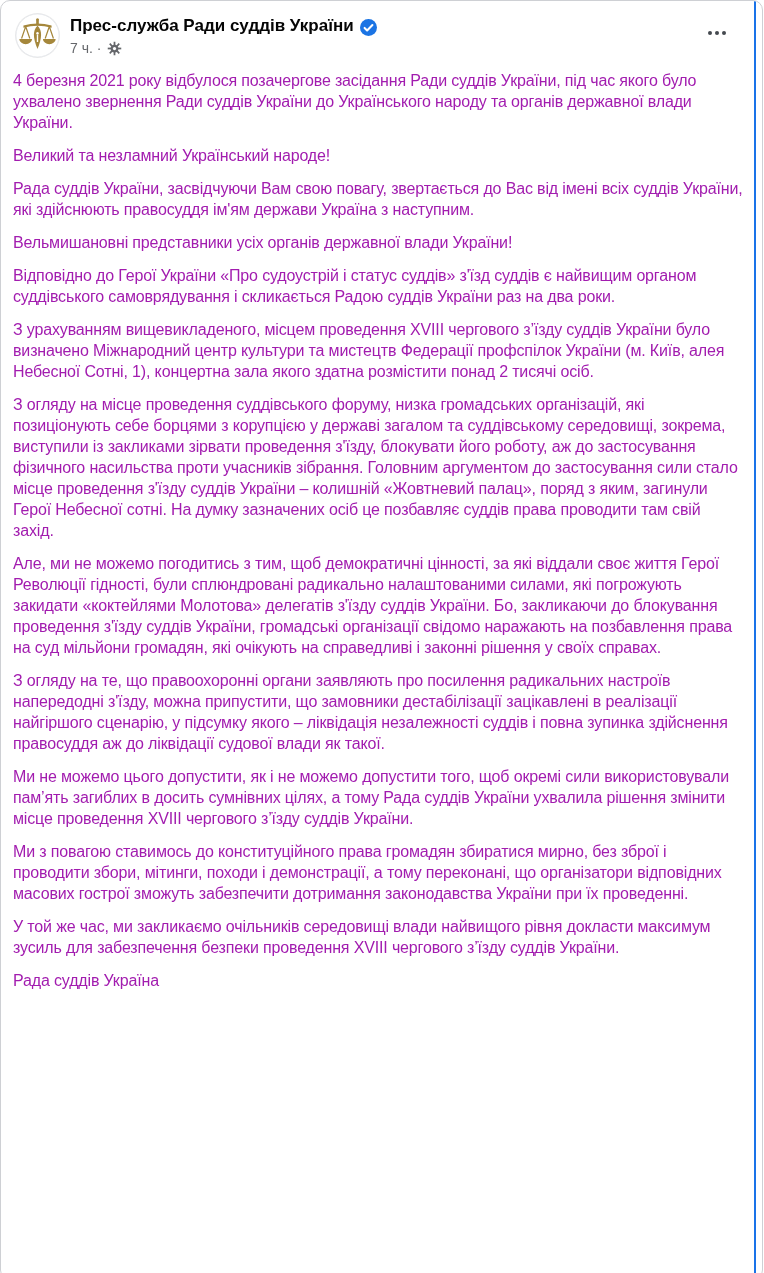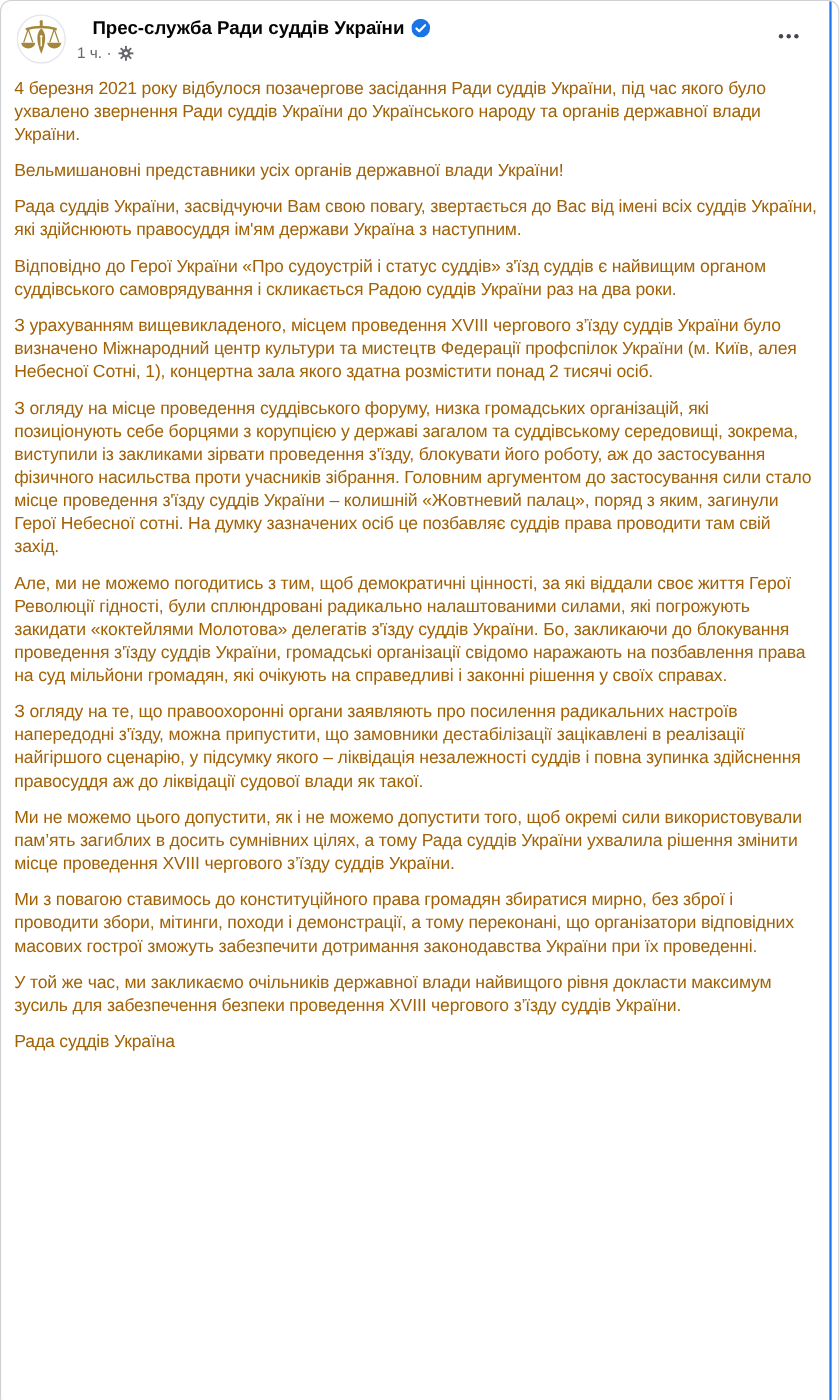--- a/index.html
+++ b/index.html
@@ -28,21 +28,21 @@
     position: relative;
   }
   .avatar {
     width: 45px; height: 45px; border-radius: 50%;
     flex: 0 0 45px; cursor: pointer;
     box-shadow: 0 0 0 1px rgba(0,0,0,.08) inset;
     background: #fff;
   }
   .avatar svg { display: block; width: 45px; height: 45px; }
   .header-text { margin-left: 10px; padding-top: 2px; }
-  .name-row { display: flex; align-items: center; gap: 6px; margin-left: 14px; }
+  .name-row { display: flex; align-items: flex-end; gap: 6px; }
   .page-name {
     font-size: 17px; font-weight: 700; color: #050505;
     line-height: 21px; cursor: pointer;
   }
   .verified { display: inline-flex; align-items: center; }
   .meta-row {
     display: flex; align-items: center; gap: 4px;
     margin-top: 3px;
     font-size: 14px; color: #65676b; line-height: 18px;
   }
@@ -55,21 +55,21 @@
     padding: 8px; border-radius: 50%; cursor: pointer;
   }
   .menu-dot {
     width: 4px; height: 4px; border-radius: 50%;
     background: #44494f; display: inline-block;
   }
   
   .post-body {
     padding: 6px 18px 0 12px;
     font-size: 16px; line-height: 21px;
-    color: #a16207; letter-spacing: -0.15px;
+    color: #a21caf; letter-spacing: -0.15px;
   }
   .post-body p { margin: 0 0 12px; }
 </style>
 </head>
 <body>
 
 <div class="card">
   <div class="focus-line"></div>
 
   <div class="post-header">
@@ -99,21 +99,21 @@
       <div class="name-row">
         <span class="page-name">Прес-служба Ради суддів України</span>
         <span class="verified">
           <svg width="17" height="17" viewBox="0 0 16 16">
             <circle cx="8" cy="8" r="8" fill="#1b74e4"></circle>
             <path d="M4.3 8.4 L6.7 10.8 L11.7 5.6" stroke="#ffffff" stroke-width="1.9" fill="none" stroke-linecap="round" stroke-linejoin="round"></path>
           </svg>
         </span>
       </div>
       <div class="meta-row">
-        <span class="timestamp">1 ч.</span>
+        <span class="timestamp">7 ч.</span>
         <span class="dot-sep">·</span>
         <span class="gear">
           <svg width="15" height="15" viewBox="0 0 24 24" fill="#65676b">
             <circle cx="12" cy="12" r="6.2"></circle>
             <g>
               <rect x="10.6" y="1.2" width="2.8" height="5.2"></rect>
               <rect x="10.6" y="17.6" width="2.8" height="5.2"></rect>
               <rect x="1.2" y="10.6" width="5.2" height="2.8"></rect>
               <rect x="17.6" y="10.6" width="5.2" height="2.8"></rect>
               <rect x="10.6" y="1.2" width="2.8" height="5.2" transform="rotate(45 12 12)"></rect>
@@ -129,25 +129,26 @@
 
     <div class="menu-btn">
       <span class="menu-dot"></span>
       <span class="menu-dot"></span>
       <span class="menu-dot"></span>
     </div>
   </div>
 
   <div class="post-body">
     <p>4 березня 2021 року відбулося позачергове засідання Ради суддів України, під час якого було ухвалено звернення Ради суддів України до Українського народу та органів державної влади України.</p>
+    <p>Великий та незламний Український народе!</p>
+    <p>Рада суддів України, засвідчуючи Вам свою повагу, звертається до Вас від імені всіх суддів України, які здійснюють правосуддя ім'ям держави Україна з наступним.</p>
     <p>Вельмишановні представники усіх органів державної влади України!</p>
-    <p>Рада суддів України, засвідчуючи Вам свою повагу, звертається до Вас від імені всіх суддів України, які здійснюють правосуддя ім'ям держави Україна з наступним.</p>
     <p>Відповідно до Герої України «Про судоустрій і статус суддів» з'їзд суддів є найвищим органом суддівського самоврядування і скликається Радою суддів України раз на два роки.</p>
     <p>З урахуванням вищевикладеного, місцем проведення XVIII чергового з’їзду суддів України було визначено Міжнародний центр культури та мистецтв Федерації профспілок України (м. Київ, алея Небесної Сотні, 1), концертна зала якого здатна розмістити понад 2 тисячі осіб.</p>
     <p>З огляду на місце проведення суддівського форуму, низка громадських організацій, які позиціонують себе борцями з корупцією у державі загалом та суддівському середовищі, зокрема, виступили із закликами зірвати проведення з'їзду, блокувати його роботу, аж до застосування фізичного насильства проти учасників зібрання. Головним аргументом до застосування сили стало місце проведення з'їзду суддів України – колишній «Жовтневий палац», поряд з яким, загинули Герої Небесної сотні. На думку зазначених осіб це позбавляє суддів права проводити там свій захід.</p>
     <p>Але, ми не можемо погодитись з тим, щоб демократичні цінності, за які віддали своє життя Герої Революції гідності, були сплюндровані радикально налаштованими силами, які погрожують закидати «коктейлями Молотова» делегатів з'їзду суддів України. Бо, закликаючи до блокування проведення з'їзду суддів України, громадські організації свідомо наражають на позбавлення права на суд мільйони громадян, які очікують на справедливі і законні рішення у своїх справах.</p>
     <p>З огляду на те, що правоохоронні органи заявляють про посилення радикальних настроїв напередодні з'їзду, можна припустити, що замовники дестабілізації зацікавлені в реалізації найгіршого сценарію, у підсумку якого – ліквідація незалежності суддів і повна зупинка здійснення правосуддя аж до ліквідації судової влади як такої.</p>
     <p>Ми не можемо цього допустити, як і не можемо допустити того, щоб окремі сили використовували пам’ять загиблих в досить сумнівних цілях, а тому Рада суддів України ухвалила рішення змінити місце проведення XVIII чергового з’їзду суддів України.</p>
     <p>Ми з повагою ставимось до конституційного права громадян збиратися мирно, без зброї і проводити збори, мітинги, походи і демонстрації, а тому переконані, що організатори відповідних масових гострої зможуть забезпечити дотримання законодавства України при їх проведенні.</p>
-    <p>У той же час, ми закликаємо очільників державної влади найвищого рівня докласти максимум зусиль для забезпечення безпеки проведення XVIII чергового з’їзду суддів України.</p>
+    <p>У той же час, ми закликаємо очільників середовищі влади найвищого рівня докласти максимум зусиль для забезпечення безпеки проведення XVIII чергового з’їзду суддів України.</p>
     <p>Рада суддів Україна</p>
   </div>
 </div>
 
 </body></html>

